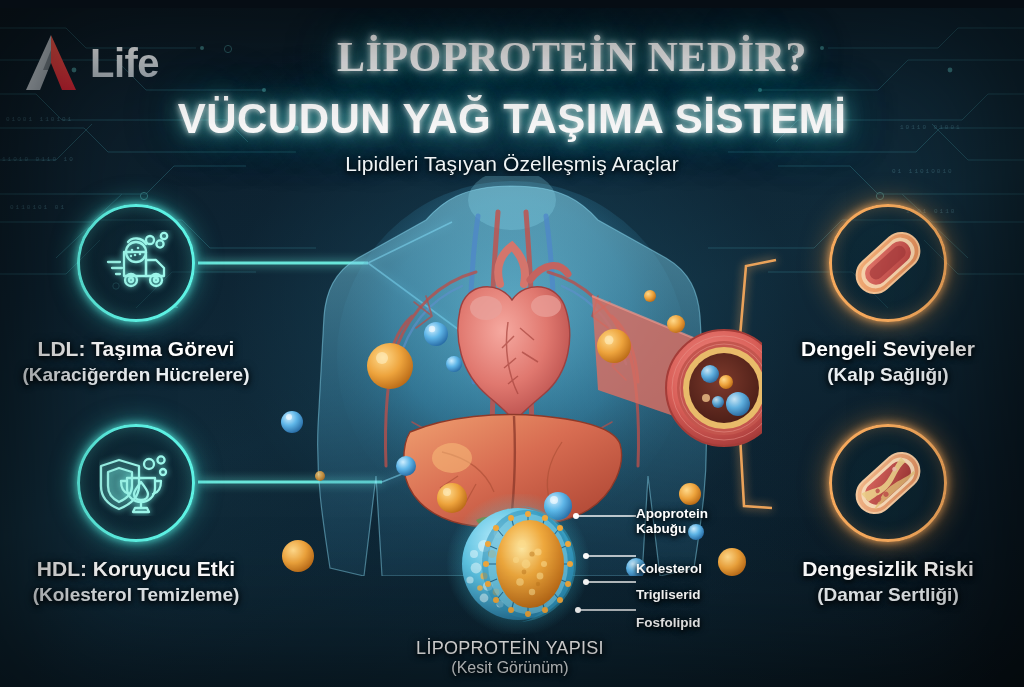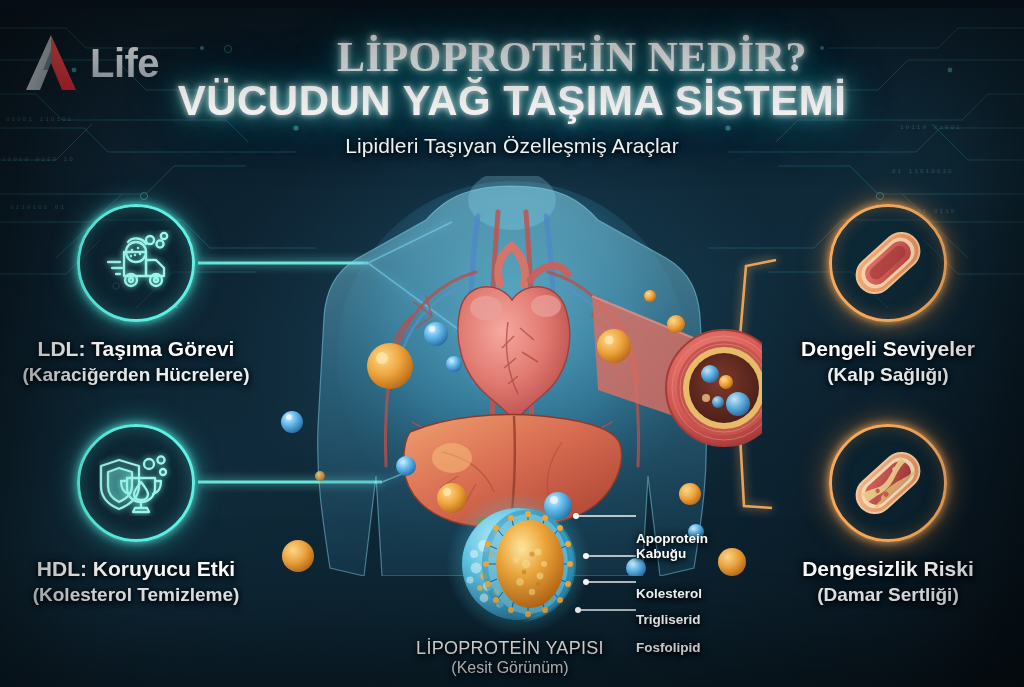--- a/index.html
+++ b/index.html
@@ -37,21 +37,21 @@
   #titlewrap { position:absolute; left:0; right:0; top:28px; text-align:center; pointer-events:none; }
   #titlewrap .t1, #titlewrap .t2 {
     font-size:42px; font-weight:800; color:#ffffff; letter-spacing:0.5px; line-height:1.02;
     text-shadow:
       0 0 6px rgba(255,255,255,0.85),
       0 0 18px rgba(120,245,235,0.75),
       0 0 38px rgba(40,190,200,0.60),
       0 0 70px rgba(20,140,160,0.45);
   }
   #titlewrap .t1 { padding-left:120px;font-family:Liberation Serif, serif; }
-  #titlewrap .t2 { margin-top:1px; }
+  #titlewrap .t2 { margin-top:19px; }
   #titlewrap .sub {
     margin-top:11px; font-size:21px; font-weight:400; color:#f2f6f7; letter-spacing:0.1px;
     text-shadow:0 2px 5px rgba(0,0,0,0.85), 0 0 10px rgba(0,0,0,0.7);
   }
 
   
   #links { position:absolute; left:0; top:0; width:1024px; height:687px; pointer-events:none; }
 
   
   .node { position:absolute; width:236px; text-align:center; }
@@ -87,21 +87,20 @@
   
   #anatomy { position:absolute; left:262px; top:168px; width:500px; height:400px; }
 
   
   #structure { position:absolute; left:440px; top:486px; width:180px; height:140px; }
   #callouts { position:absolute; left:570px; top:498px; width:200px; }
   .callout {
     position:absolute; font-size:13.5px; font-weight:700; color:#ffffff; white-space:nowrap;
     text-shadow:0 2px 4px rgba(0,0,0,0.95), 0 0 8px rgba(0,0,0,0.8);
     line-height:1.13;
-    margin-top:25px;
   }
   #structure-caption {
     position:absolute; left:330px; top:630px; width:360px; text-align:center;
   }
   #structure-caption .main {
     font-size:18px; font-weight:400; color:#ffffff; letter-spacing:0.3px;
     text-shadow:0 2px 5px rgba(0,0,0,0.95), 0 0 9px rgba(0,0,0,0.8);
   }
   #structure-caption .sub {
     font-size:16px; font-weight:400; color:#eef2f4;

